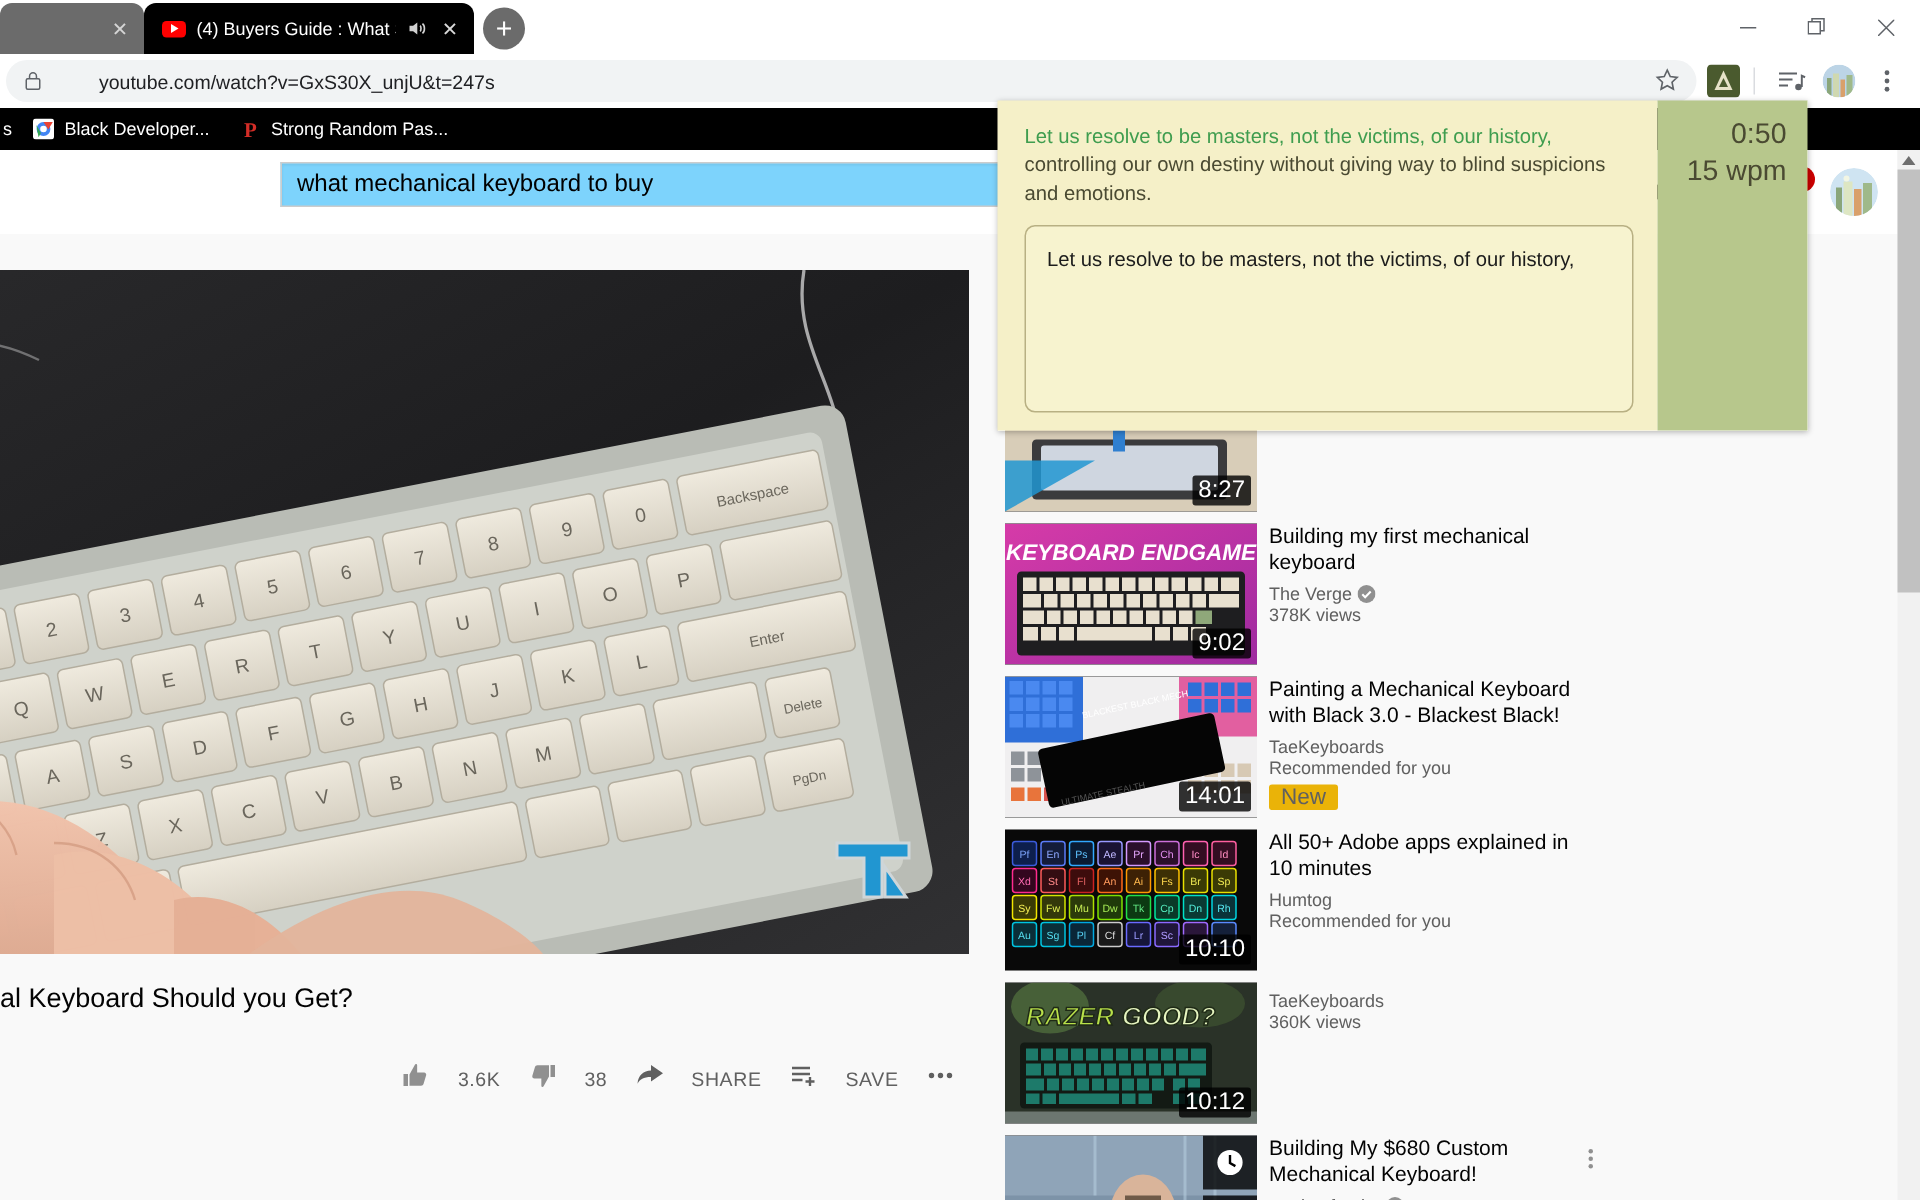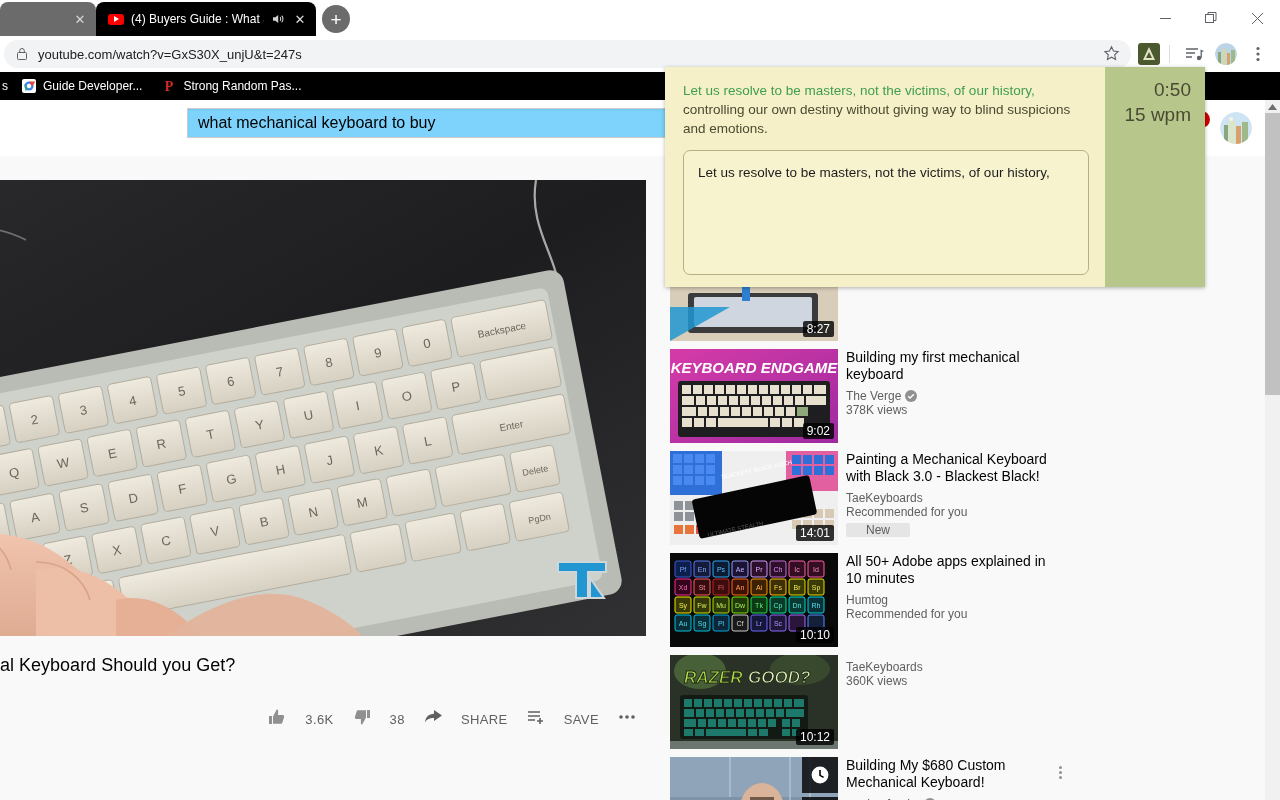--- a/index.html
+++ b/index.html
@@ -36,21 +36,21 @@
   .wc { width:46px; height:36px; display:flex; align-items:center; justify-content:center; color:#5f6368; font-size:13px; }
 
   .toolbar {
     height: 36px; background: #fff; display:flex; align-items:center; gap:0; padding: 0 8px 0 0;
   }
   .omnibox {
     flex:1; height:28px; background:#f1f3f4; border-radius:14px; display:flex; align-items:center;
     padding: 0 10px 0 12px; gap:10px; margin-left: 4px;
   }
   .lock-icon { width:12px; height:14px; flex:0 0 12px; }
-  .omnibox-url { flex:1; font-size:13px; color:#202124; white-space:nowrap; overflow:hidden; }
+  .omnibox-url { flex:1; font-size:13px; color:#202124; white-space:nowrap; overflow:hidden;margin-left:28px; }
   .star-icon { width:18px; height:18px; flex:0 0 18px; }
   .tb-icon { width:28px; height:28px; display:flex; align-items:center; justify-content:center; flex:0 0 28px; margin-left:4px;}
   .tb-sep { width:1px; height:18px; background:#dadce0; margin:0 6px; }
   .tb-avatar { width:22px; height:22px; border-radius:50%; overflow:hidden; flex:0 0 22px; }
 
   .bookmarks {
     height: 28px; background:#000; display:flex; align-items:center; gap:0; padding-left:0; color:#fff;
     font-size:12px; overflow:hidden;
   }
   .bm { display:flex; align-items:center; gap:7px; padding:0 10px; height:28px; white-space:nowrap; }
@@ -95,27 +95,27 @@
   .autoplay-row { display:flex; align-items:center; height:40px; padding-bottom:4px; }
   .up-next { font-size:14px; font-weight:500; color:#030303; letter-spacing:.6px; flex:1; }
   .autoplay-lbl { font-size:11px; color:#606060; letter-spacing:.8px; font-weight:500; margin-right:8px; }
   .toggle { width:36px; height:14px; border-radius:7px; background:#c6c6c6; position:relative; }
   .toggle-knob { position:absolute; right:-4px; top:-4px; width:22px; height:22px; border-radius:50%;
                  background:#065fd4; box-shadow:0 1px 3px rgba(0,0,0,.35); }
   .autoplay-sub { font-size:12px; color:#606060; padding-bottom:10px; line-height:1.4; }
 
   .srow { display:flex; gap:8px; padding-bottom:8px; position:relative; }
   .sthumb { width:168px; height:94px; flex:0 0 168px; position:relative; overflow:hidden; background:#222; border-radius:0; }
-  .sdur { position:absolute; right:4px; bottom:4px; background:rgba(0,0,0,.8); color:#fff; font-size:12px;
+  .sdur { position:absolute; right:4px; bottom:4px; background:rgba(0,0,0,.8); color:#fff; font-size:16px;
           padding:1px 4px; border-radius:2px; font-weight:500;margin-top:32px; }
   .sinfo { flex:1; min-width:0; padding-right:10px; }
   .stitle { font-size:14px; font-weight:500; color:#030303; line-height:1.25; max-height:36px; overflow:hidden; }
   .schan { font-size:12px; color:#606060; padding-top:5px; display:flex; align-items:center; gap:4px; }
   .sviews { font-size:12px; color:#606060; }
-  .snew { display:inline-block; font-size:12px; color:#606060; background:#e5e5e5; padding:0 20px; border-radius:2px; margin-top:4px; }
+  .snew { display:inline-block; font-size:15px; color:#606060; background:#eab308; padding:0 8px; border-radius:2px; margin-top:4px; }
   .verified { width:12px; height:12px; flex:0 0 12px; }
   .smenu { position:absolute; right:0; top:4px; width:24px; height:24px; display:flex; flex-direction:column;
            align-items:center; justify-content:center; gap:2px; }
   .smenu i { width:3px; height:3px; background:#909090; border-radius:50%; display:block; }
   .hover-btn { position:absolute; right:0; width:36px; height:36px; background:rgba(0,0,0,.8);
                display:flex; align-items:center; justify-content:center; }
 
   
   .scrollbar { position:absolute; right:0; top:0; width:15px; height:700px; background:#f1f1f1; }
   .sb-up { width:15px; height:13px; display:flex; align-items:center; justify-content:center; background:#f1f1f1; }
@@ -239,21 +239,21 @@
     <div class="bm">
       <span class="bm-fav">
         <svg width="14" height="14" viewBox="0 0 14 14">
             <rect width="14" height="14" rx="2" fill="#fff"></rect>
             <circle cx="7" cy="7" r="4.6" fill="#4285f4"></circle>
             <path d="M7 2.4h6.2l-3 5z" fill="#ea4335"></path>
             <path d="M2.2 4.4l3.1 5.3-1.6 2.8z" fill="#34a853"></path>
             <circle cx="7" cy="7" r="2.2" fill="#fff"></circle>
           </svg>
       </span>
-      <span>Guide Developer...</span>
+      <span>Black Developer...</span>
     </div>
     <div class="bm">
       <span class="bm-fav">
         <svg width="14" height="14" viewBox="0 0 14 14">
             <text x="7" y="12" font-size="14" fill="#d32d27" text-anchor="middle" font-family="Liberation Serif" font-weight="bold">P</text>
           </svg>
       </span>
       <span>Strong Random Pas...</span>
     </div>
   </div>

